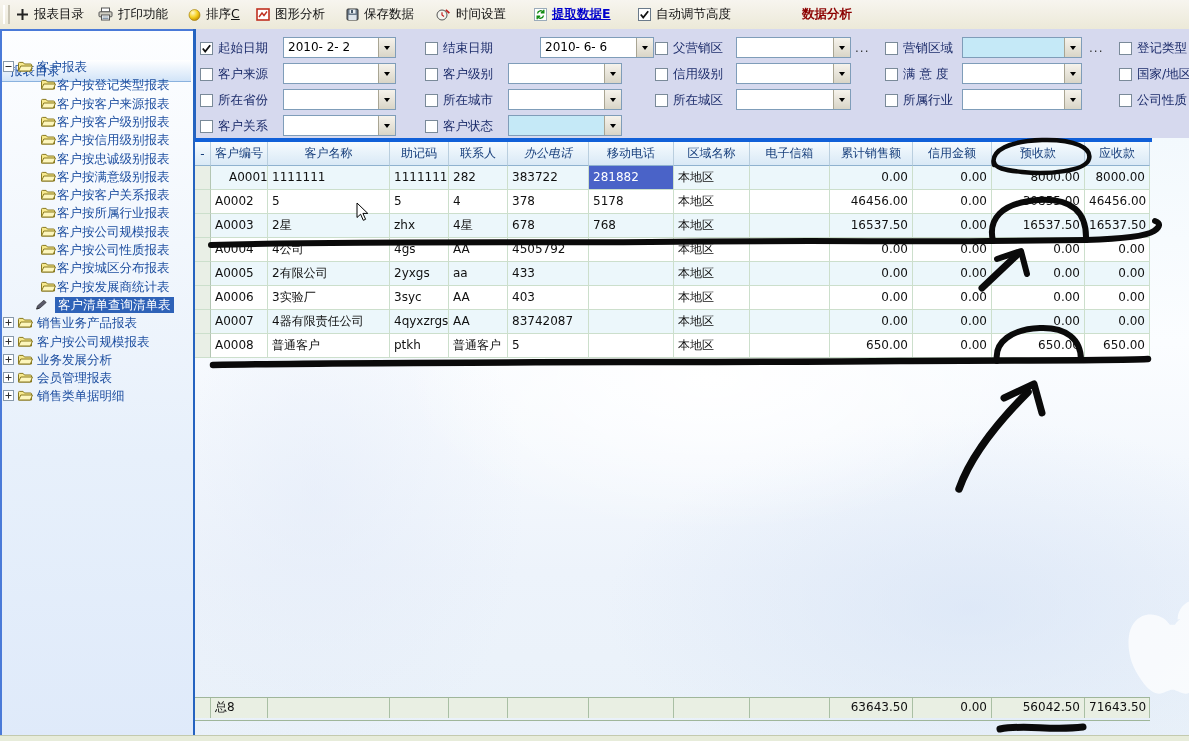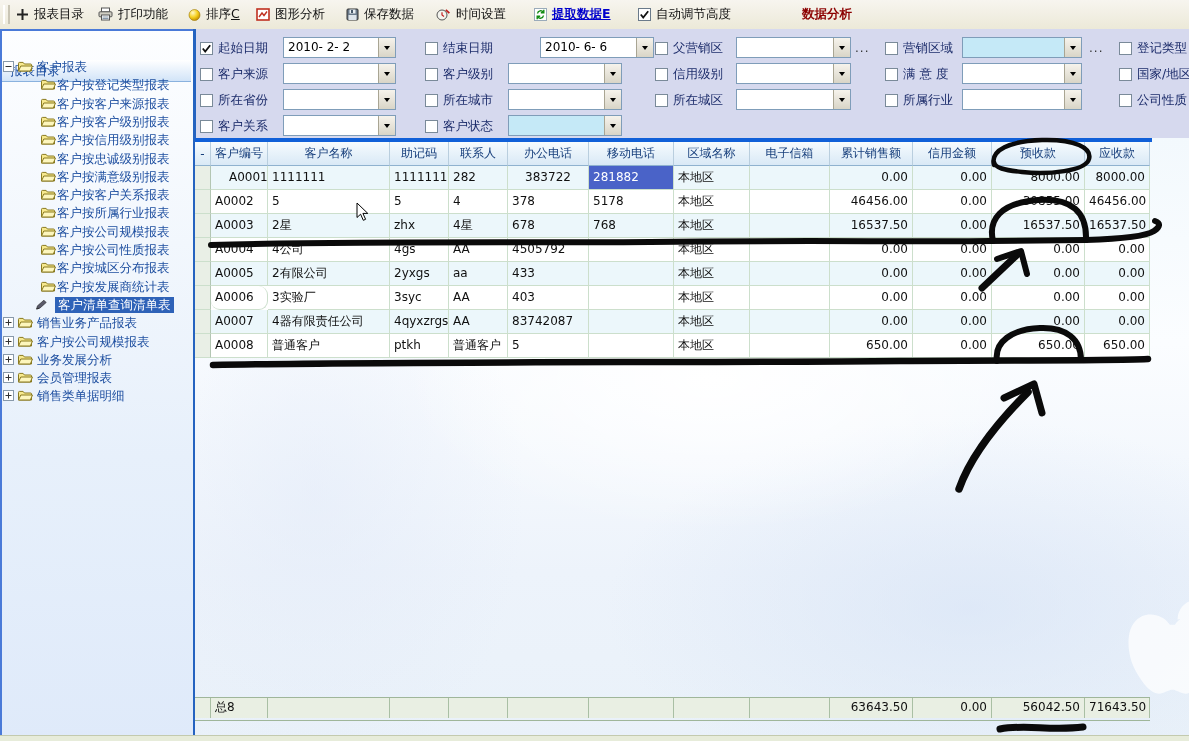--- a/index.html
+++ b/index.html
@@ -495,37 +495,37 @@
     <svg class="abs" id="apple" width="130" height="150" viewBox="0 0 100 115">
       <path fill="#ffffff" d="M50 28c6-9 20-11 27-2 7 8 6 26-1 38-6 11-13 18-19 17-4-1-6-3-9-3s-5 2-9 3c-6 1-13-6-19-17-7-12-8-30-1-38 7-9 21-7 27 2z"></path>
       <path fill="#ffffff" d="M52 24c0-8 6-14 13-15 1 8-5 15-13 15z"></path>
     </svg>
     <div class="t-header" id="thead">
         <div class="th" style="width: 16px;">-</div>
         <div class="th" style="width: 57px;">客户编号</div>
         <div class="th" style="width: 122px;">客户名称</div>
         <div class="th" style="width: 59px;">助记码</div>
         <div class="th" style="width: 59px;">联系人</div>
-        <div class="th" style="width: 81px;">办公电话</div>
+        <div class="th" style="width: 81px; font-style: italic;">办公电话</div>
         <div class="th" style="width: 85px;">移动电话</div>
         <div class="th" style="width: 76px;">区域名称</div>
         <div class="th" style="width: 80px;">电子信箱</div>
         <div class="th" style="width: 83px;">累计销售额</div>
         <div class="th" style="width: 79px;">信用金额</div>
         <div class="th" style="width: 93px;">预收款</div>
         <div class="th" style="width: 65px;">应收款</div>
       </div>
     <div id="tbody">
         <div class="t-row" style="top: 28px; background: rgb(236, 247, 251);">
           <div class="td ind" style="width: 16px;"></div>
           <div class="td" style="width: 57px; padding-left: 18px;">A0001</div>
           <div class="td" style="width: 122px;">1111111</div>
           <div class="td" style="width: 59px;">1111111</div>
           <div class="td" style="width: 59px;">282</div>
-          <div class="td" style="width: 81px; text-align: center;">383722</div>
+          <div class="td" style="width: 81px;">383722</div>
           <div class="td selcell" style="width: 85px;">281882</div>
           <div class="td" style="width: 76px;">本地区</div>
           <div class="td" style="width: 80px;"></div>
           <div class="td num" style="width: 83px;">0.00</div>
           <div class="td num" style="width: 79px;">0.00</div>
           <div class="td num" style="width: 93px;">8000.00</div>
           <div class="td num" style="width: 65px;">8000.00</div>
         </div>
         <div class="t-row" style="top: 52px; background: rgb(255, 255, 255);">
           <div class="td ind" style="width: 16px;"></div>
@@ -582,21 +582,21 @@
           <div class="td" style="width: 85px;"></div>
           <div class="td" style="width: 76px;">本地区</div>
           <div class="td" style="width: 80px;"></div>
           <div class="td num" style="width: 83px;">0.00</div>
           <div class="td num" style="width: 79px;">0.00</div>
           <div class="td num" style="width: 93px;">0.00</div>
           <div class="td num" style="width: 65px;">0.00</div>
         </div>
         <div class="t-row" style="top: 148px; background: rgb(255, 255, 255);">
           <div class="td ind" style="width: 16px;"></div>
-          <div class="td" style="width: 57px; border-radius: 9px;">A0006</div>
+          <div class="td" style="width: 57px;">A0006</div>
           <div class="td" style="width: 122px;">3实验厂</div>
           <div class="td" style="width: 59px;">3syc</div>
           <div class="td" style="width: 59px;">AA</div>
           <div class="td" style="width: 81px;">403</div>
           <div class="td" style="width: 85px;"></div>
           <div class="td" style="width: 76px;">本地区</div>
           <div class="td" style="width: 80px;"></div>
           <div class="td num" style="width: 83px;">0.00</div>
           <div class="td num" style="width: 79px;">0.00</div>
           <div class="td num" style="width: 93px;">0.00</div>

